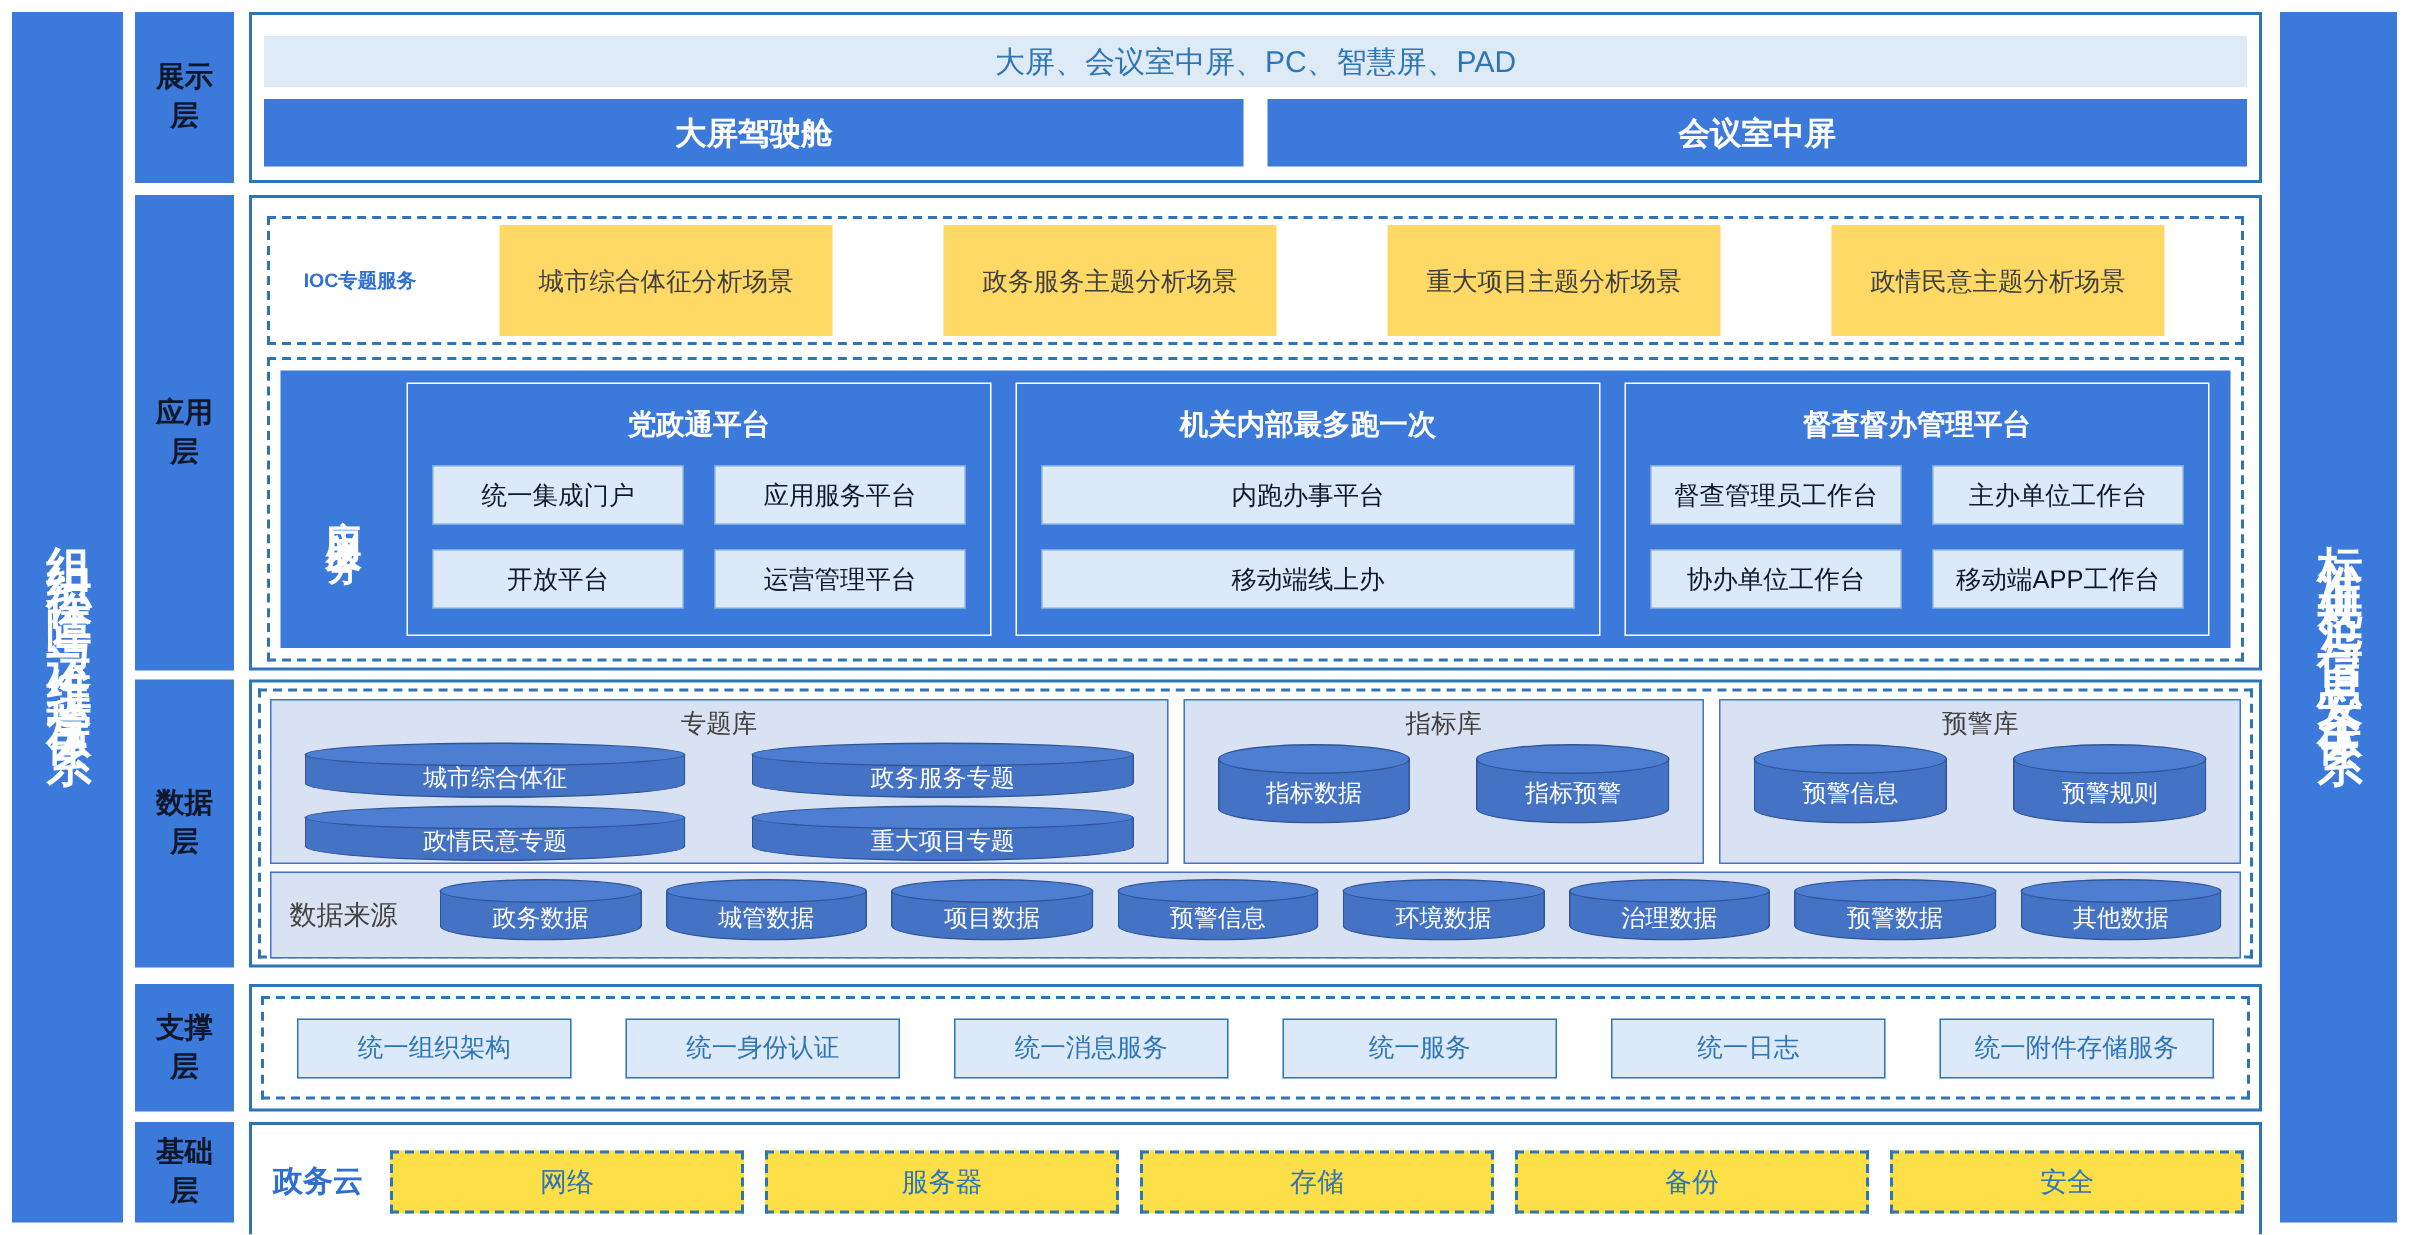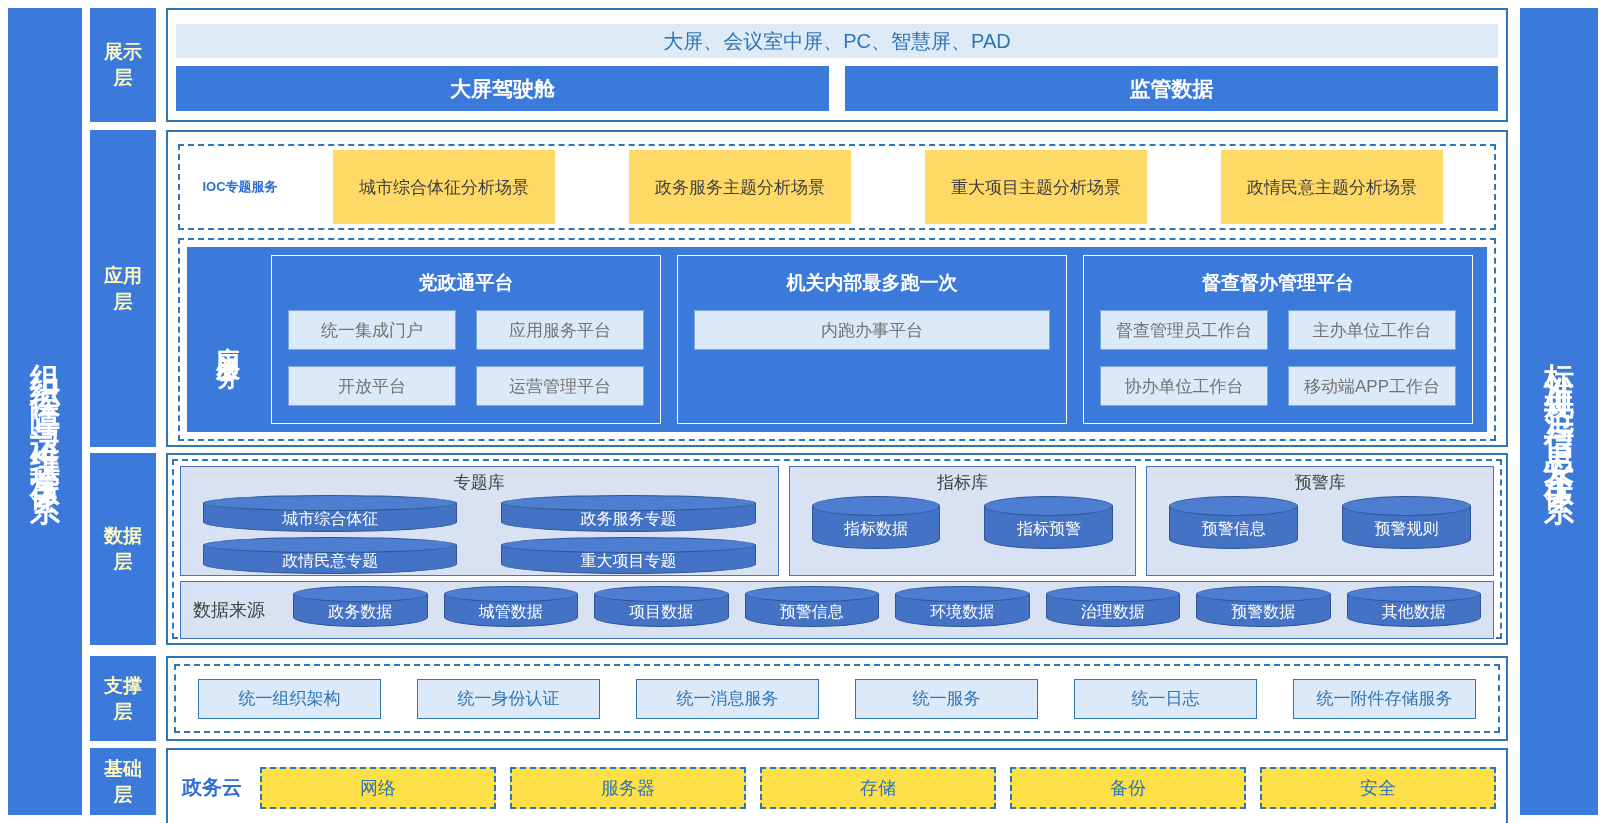--- a/index.html
+++ b/index.html
@@ -13,21 +13,21 @@
     display:flex;align-items:center;justify-content:center;
   }
   .vbar span{
     writing-mode:vertical-rl;text-orientation:upright;
     font-size:30px;font-weight:bold;letter-spacing:13px;line-height:1;
   }
   #left-vbar{left:8px;width:74px;}
   #right-vbar{left:1520px;width:78px;}
   
   .layer-label{
-    position:absolute;left:90px;width:66px;background:#3b79da;color:#fef9c3;
+    position:absolute;left:90px;width:66px;background:#3b79da;color:#0f172a;
     display:flex;align-items:center;justify-content:center;
   }
   .layer-label span{display:inline-block;width:2.3em;text-align:center;
     font-size:19px;font-weight:bold;line-height:1.35;}
   
   .section{position:absolute;left:166px;width:1342px;box-sizing:border-box;
     border:2px solid #2e75b6;background:#fff;}
   .sec-display{top:8px;height:114px;}
   .sec-app{top:130px;height:317px;}
   .sec-data{top:453px;height:192px;}
@@ -50,21 +50,21 @@
   .app-wrap{margin:0 10px;height:203px;padding:7px;display:flex;}
   .platform-panel{flex:1;background:#3b79da;display:flex;align-items:stretch;gap:16px;padding:8px 14px;}
   .app-vlabel{width:54px;display:flex;align-items:center;justify-content:center;}
   .app-vlabel span{writing-mode:vertical-rl;text-orientation:upright;color:#fff;
     font-size:24px;font-weight:bold;letter-spacing:6px;}
   .platform{flex:1;border:1px solid #ffffff;padding:8px 16px;box-sizing:border-box;
     display:flex;flex-direction:column;}
   .p-title{color:#fff;font-size:19px;font-weight:bold;text-align:center;margin:6px 0 14px 0;}
   .p-grid{display:grid;grid-template-columns:1fr 1fr;gap:16px 20px;}
   .p-grid.one-col{grid-template-columns:1fr;}
-  .p-item{background:#dce9f8;border:1px solid #7ba7dc;color:#737373;font-size:17px;height:38px;
+  .p-item{background:#dce9f8;border:1px solid #7ba7dc;color:#0f172a;font-size:17px;height:38px;
     display:flex;align-items:center;justify-content:center;}
   
   .data-inner{position:absolute;left:4px;right:4px;top:4px;bottom:4px;
     border:2px dashed #2e75b6;box-sizing:border-box;padding:5px 6px;}
   .libs-row{display:flex;gap:10px;height:110px;}
   .lib{background:#d9e2f3;border:1.5px solid #4472c4;box-sizing:border-box;padding:2px 14px 4px 14px;}
   .lib-0{flex:1.79;}
   .lib-1{flex:1;}
   .lib-2{flex:1;}
   .lib-title{text-align:center;color:#404040;font-size:17px;margin:2px 0 0 0;}
@@ -117,21 +117,21 @@
     <span>支撑层</span>
   </div>
   <div class="layer-label" style="top:748px;height:67px;">
     <span>基础层</span>
   </div>
 
   <div class="section sec-display">
     <div class="devices-bar">大屏、会议室中屏、PC、智慧屏、PAD</div>
     <div class="cockpits">
       <div class="cockpit">大屏驾驶舱</div>
-      <div class="cockpit">监管数据</div>
+      <div class="cockpit">会议室中屏</div>
     </div>
   </div>
 
   <div class="section sec-app">
     <div class="dashed-box ioc-row">
       <div class="ioc-label">
         <span>IOC专题服务</span>
       </div>
       <div class="scenes">
         <div class="scene">城市综合体征分析场景</div>
@@ -151,20 +151,21 @@
             <div class="p-item">统一集成门户</div>
             <div class="p-item">应用服务平台</div>
             <div class="p-item">开放平台</div>
             <div class="p-item">运营管理平台</div>
           </div>
         </div>
         <div class="platform">
           <div class="p-title">机关内部最多跑一次</div>
           <div class="p-grid one-col">
             <div class="p-item">内跑办事平台</div>
+            <div class="p-item">移动端线上办</div>
           </div>
         </div>
         <div class="platform">
           <div class="p-title">督查督办管理平台</div>
           <div class="p-grid">
             <div class="p-item">督查管理员工作台</div>
             <div class="p-item">主办单位工作台</div>
             <div class="p-item">协办单位工作台</div>
             <div class="p-item">移动端APP工作台</div>
           </div>

